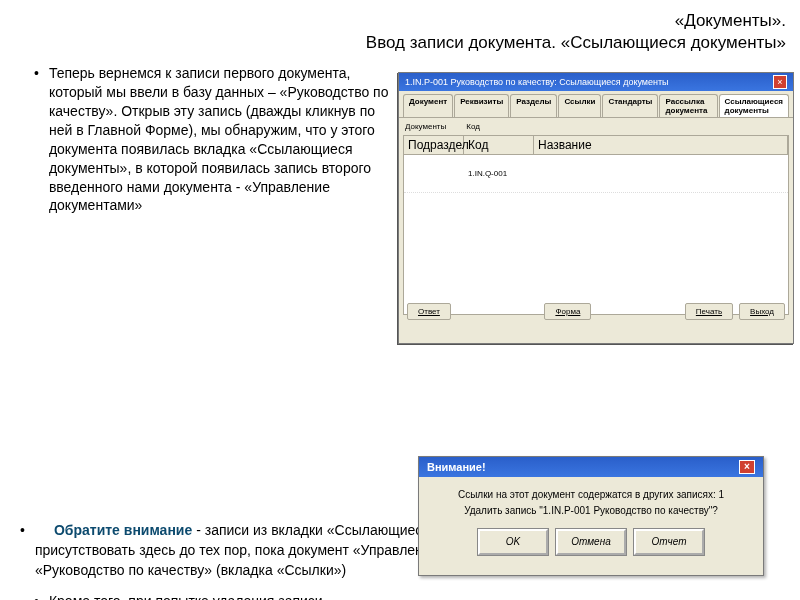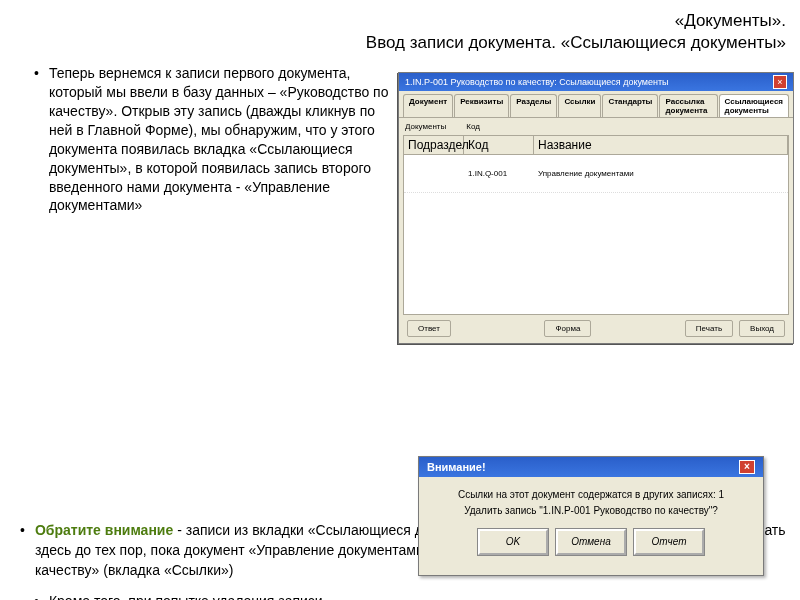--- a/index.html
+++ b/index.html
@@ -49,34 +49,34 @@
     .tab { font-size:8px; padding:2px 5px; background:#ece9d8; border:1px solid #aca899; border-bottom:none; border-radius:3px 3px 0 0;font-weight:bold;}
     .tab.active { background:#fff; position:relative; z-index:2;}
     .subbar { background:#ece9d8; padding:4px 6px; display:flex; gap:20px; font-size:8px; border-top:1px solid #aca899;}
     .gridhead { display:flex; font-size:12px; background:#ece9d8; border:1px solid #aca899; margin:0 4px;}
     .gridhead div { border-right:1px solid #aca899; padding:2px 4px;}
     .gh1{width:60px;} .gh2{width:70px;} .gh3{flex:1;}
     .gridbody { background:#fff; border:1px solid #aca899; border-top:none; margin:0 4px; height:160px; font-size:8px;}
     .gridrow {display:flex; border-bottom:1px dotted #ddd;}
     .gridrow div{padding:14px 4px;}
     .gc1{width:60px;} .gc2{width:70px;} .gc3{flex:1;}
-    .wbuttons { position:absolute; bottom:6px; left:0; right:0; display:flex; justify-content:space-between; padding:0 8px;}
+    .wbuttons { position:absolute; bottom:23px; left:0; right:0; display:flex; justify-content:space-between; padding:0 8px;text-decoration:underline;}
     .wbtn { font-size:8px; padding:3px 10px; background:#ece9d8; border:1px solid #aca899; border-radius:2px;}
     .wbtn-r {display:flex; gap:6px;}
 
     .middle {
       padding: 14px 14px 6px 14px;
       font-size:14px;
       line-height:1.4;
       display:flex;
       margin-top: 292px;
       position:relative;
     }
     .middle .bul{ margin:0 10px 0 6px;}
-    .attn { color:#4d7c0f; font-weight:bold;}
+    .attn { color:#0c4a6e; font-weight:bold;margin-left:19px;}
     .del { font-weight:bold;}
 
     .row2 { display:flex; padding:6px 14px 0 14px; position:relative;}
     .bullet-text2 { width:380px; font-size:14px; line-height:1.35; display:flex;}
     .bullet-text2 .bul{ margin:0 10px 0 20px;}
 
     .dialog {
       position:absolute;
       right:36px;
       top:456px;
@@ -138,21 +138,20 @@
   </div>
   <div class="gridhead">
     <div class="gh1">Подраздел</div>
     <div class="gh2">Код</div>
     <div class="gh3">Название</div>
   </div>
   <div class="gridbody">
     <div class="gridrow">
       <div class="gc1"></div>
       <div class="gc2">1.IN.Q-001</div>
-      <div class="gc3">Управление документами</div>
     </div>
   </div>
   <div class="wbuttons">
     <div class="wbtn">Ответ</div>
     <div class="wbtn">Форма</div>
     <div class="wbtn-r">
       <div class="wbtn">Печать</div>
       <div class="wbtn">Выход</div>
     </div>
   </div>

